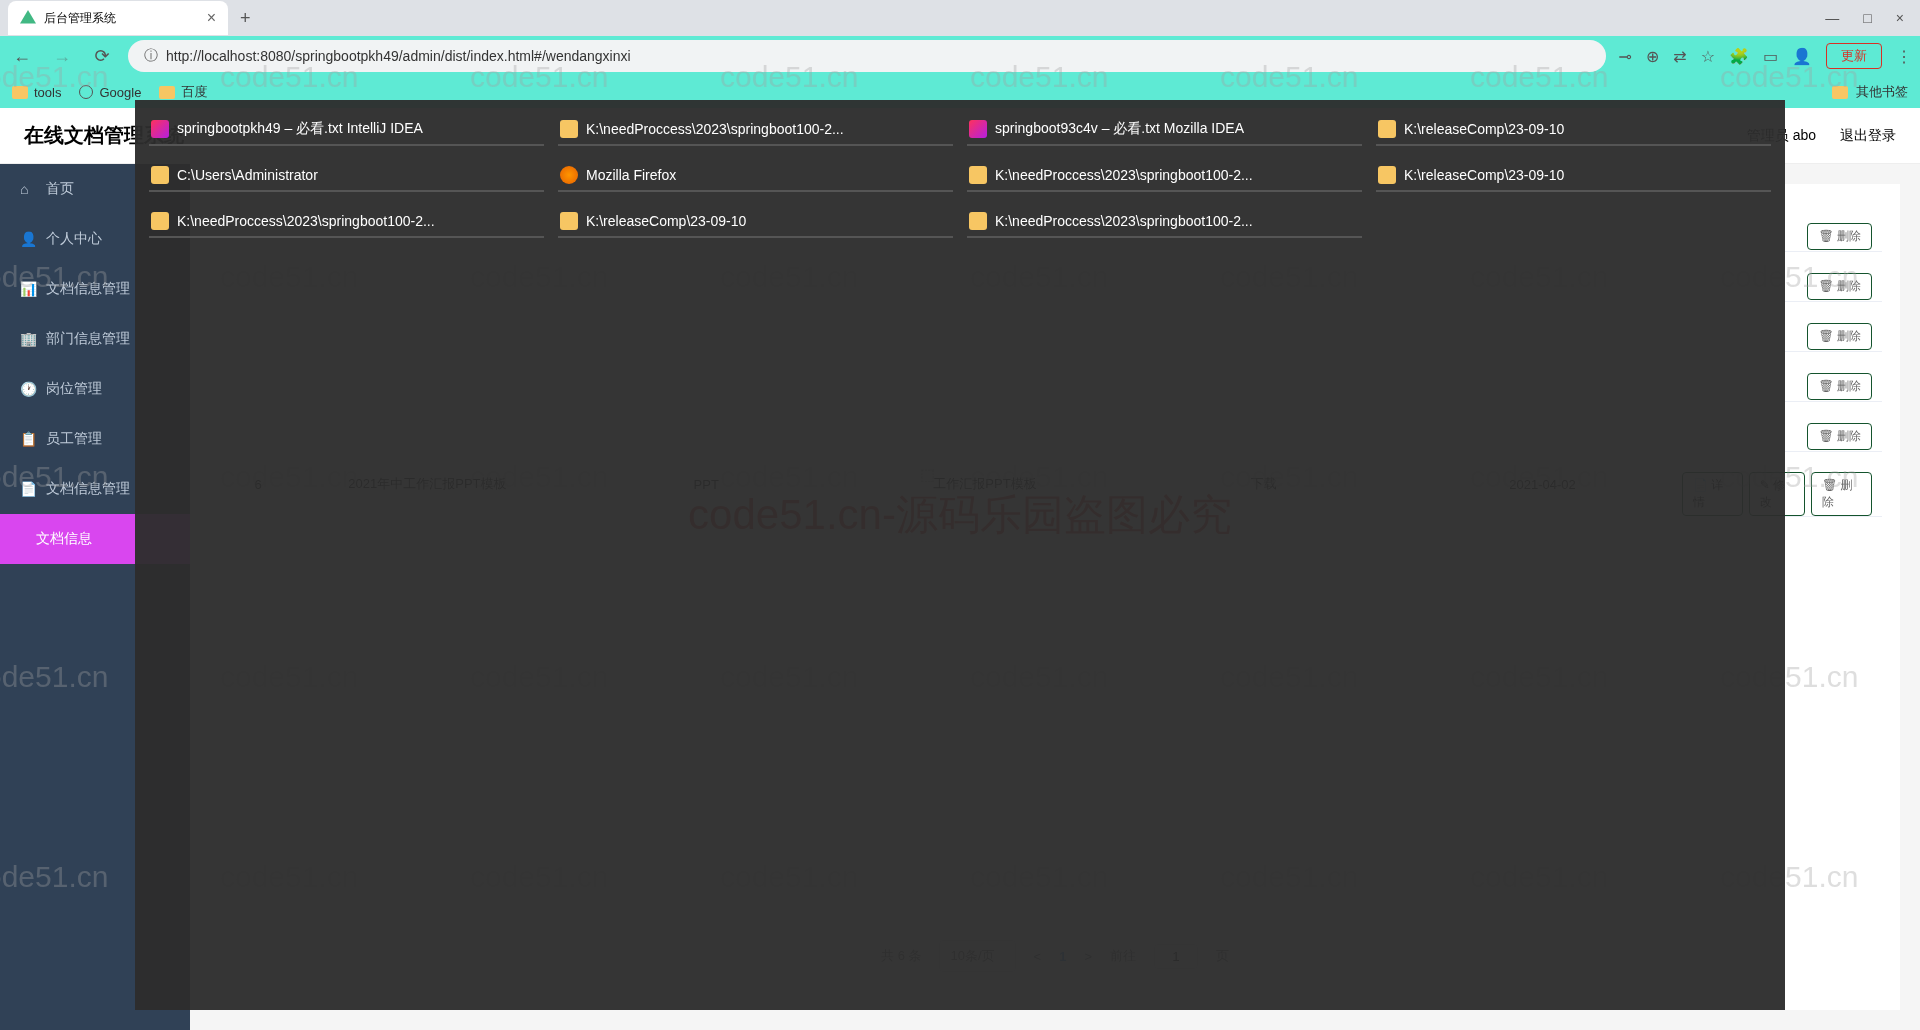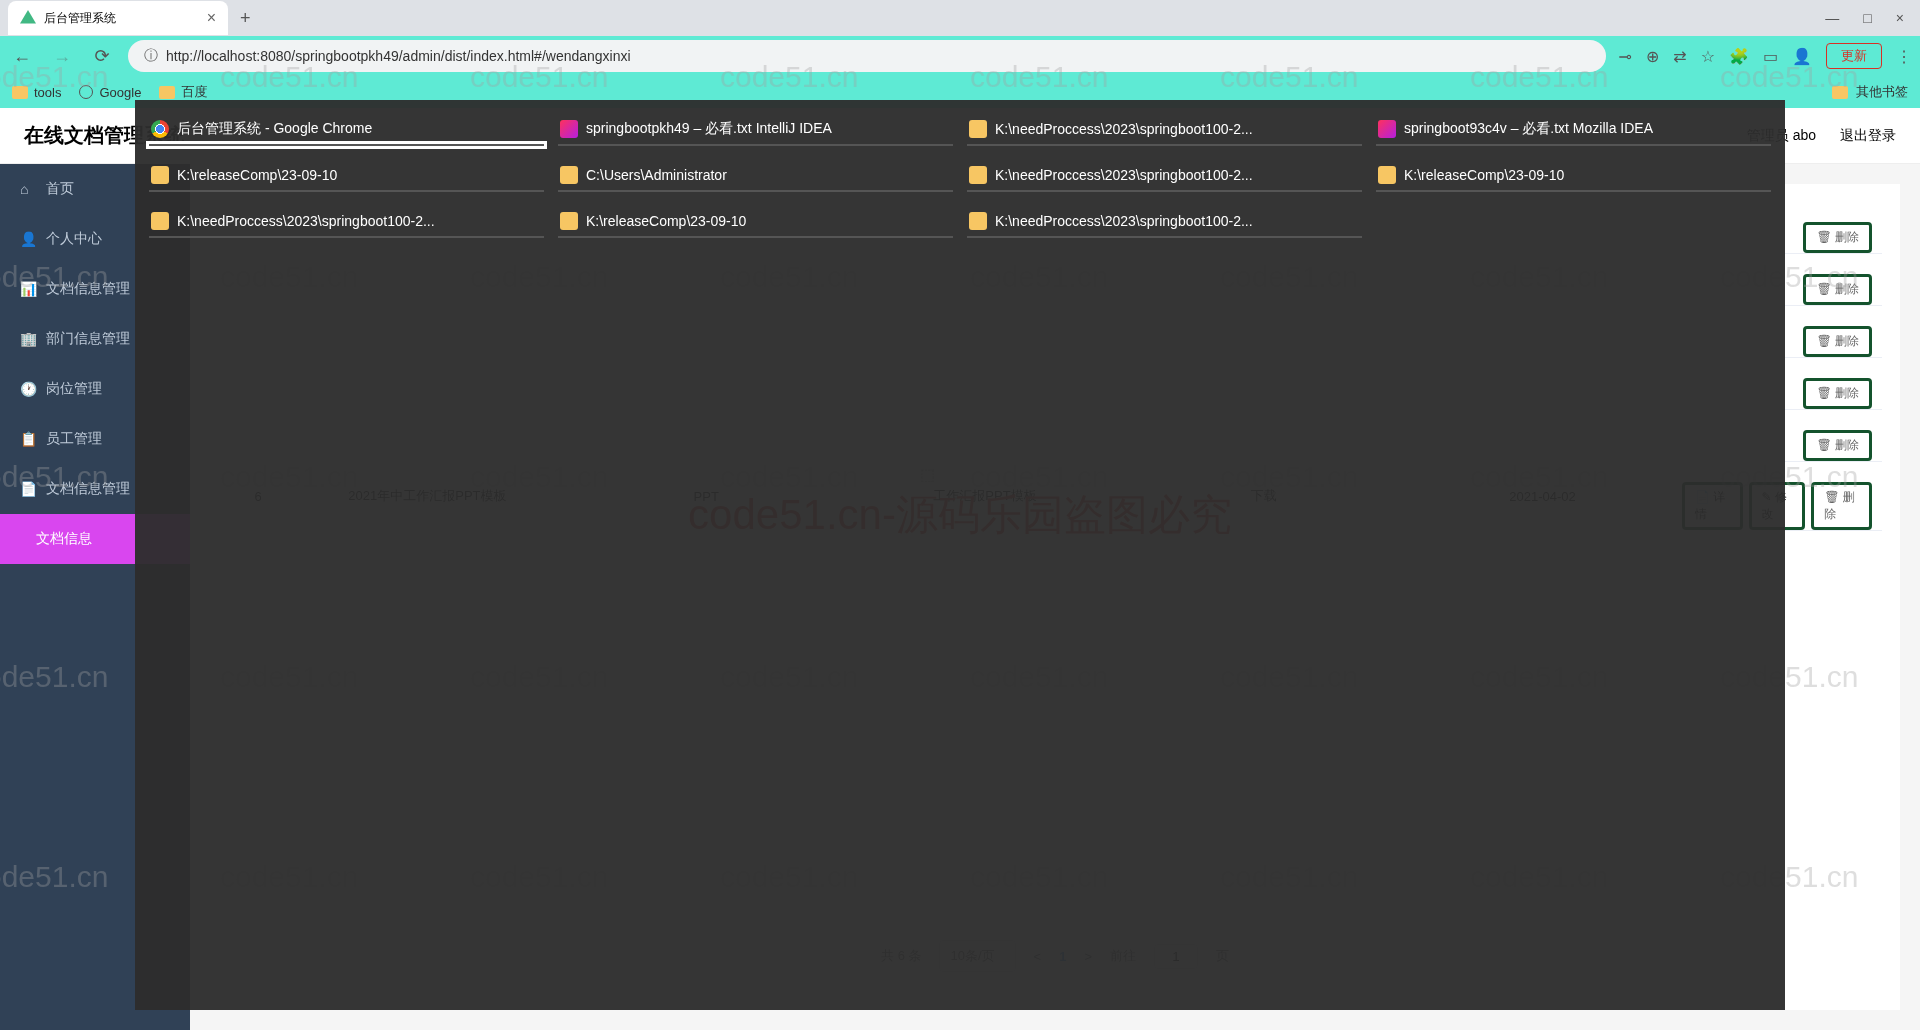--- a/index.html
+++ b/index.html
@@ -37,21 +37,21 @@
 .nav-item.sub { padding-left: 36px; }
 .nav-item.active { background: #d946ef; color: #fff; }
 .nav-icon { width: 16px; height: 16px; display: inline-block; }
 
 .main { flex: 1; background: #f5f5f5; padding: 20px; display: flex; flex-direction: column; }
 .content-card { flex: 1; background: #fff; padding: 18px; display: flex; flex-direction: column; }
 .table { flex: 1; font-size: 13px; }
 .table-row { display: flex; border-bottom: 1px solid #ebeef5; align-items: center; min-height: 50px; }
 .cell { padding: 10px 8px; text-align: center; flex: 1; }
 .row-actions { display: flex; gap: 6px; justify-content: flex-end; padding-right: 10px; flex: 0 0 200px; }
-.action-btn { border: 3px solid #14532d; padding: 4px 10px; border-radius: 4px; font-size: 12px; display: flex; align-items: center; gap: 4px; margin-top: 20px; }
+.action-btn { border: 1px solid #14532d; padding: 4px 10px; border-radius: 4px; font-size: 12px; display: flex; align-items: center; gap: 4px; margin-top: 20px; }
 .delete-btn { color: #666; }
 
 .pagination { display: flex; align-items: center; justify-content: center; gap: 18px; padding: 20px; font-size: 13px; color: #606266; }
 .page-select { border: 1px solid #dcdfe6; padding: 6px 20px 6px 10px; border-radius: 4px; }
 .page-active { color: #409eff; font-weight: bold; }
 .page-input { width: 44px; border: 1px solid #dcdfe6; padding: 4px; text-align: center; border-radius: 4px; }
 
 
 .watermark { position: absolute; top: 0; left: 0; right: 0; bottom: 0; pointer-events: none; z-index: 50; }
 .wm-text { position: absolute; color: rgba(160,160,160,0.35); font-size: 30px; font-family: Arial; }
@@ -276,27 +276,20 @@
       <div class="wm-text" style="left: 720px; top: 860px;">code51.cn</div>
       <div class="wm-text" style="left: 970px; top: 860px;">code51.cn</div>
       <div class="wm-text" style="left: 1220px; top: 860px;">code51.cn</div>
       <div class="wm-text" style="left: 1470px; top: 860px;">code51.cn</div>
       <div class="wm-text" style="left: 1720px; top: 860px;">code51.cn</div>
     </div>
   <div class="wm-center">code51.cn-源码乐园盗图必究</div>
 </div>
 
 <div class="alttab-overlay" id="alttab">
-    <div class="win-tile selected">
-      <div class="win-title">
-        <span class="win-icon chrome-icon"></span>
-        <span>后台管理系统 - Google Chrome</span>
-      </div>
-      <div class="win-preview admin"></div>
-    </div>
     <div class="win-tile">
       <div class="win-title">
         <span class="win-icon idea-icon"></span>
         <span>springbootpkh49 – 必看.txt IntelliJ IDEA</span>
       </div>
       <div class="win-preview dark"></div>
     </div>
     <div class="win-tile">
       <div class="win-title">
         <span class="win-icon folder-icon"></span>
@@ -320,20 +313,27 @@
     </div>
     <div class="win-tile">
       <div class="win-title">
         <span class="win-icon folder-icon"></span>
         <span>C:\Users\Administrator</span>
       </div>
       <div class="win-preview explorer"></div>
     </div>
     <div class="win-tile">
       <div class="win-title">
+        <span class="win-icon firefox-icon"></span>
+        <span>Mozilla Firefox</span>
+      </div>
+      <div class="win-preview light"></div>
+    </div>
+    <div class="win-tile">
+      <div class="win-title">
         <span class="win-icon folder-icon"></span>
         <span>K:\needProccess\2023\springboot100-2...</span>
       </div>
       <div class="win-preview explorer"></div>
     </div>
     <div class="win-tile">
       <div class="win-title">
         <span class="win-icon folder-icon"></span>
         <span>K:\releaseComp\23-09-10</span>
       </div>

